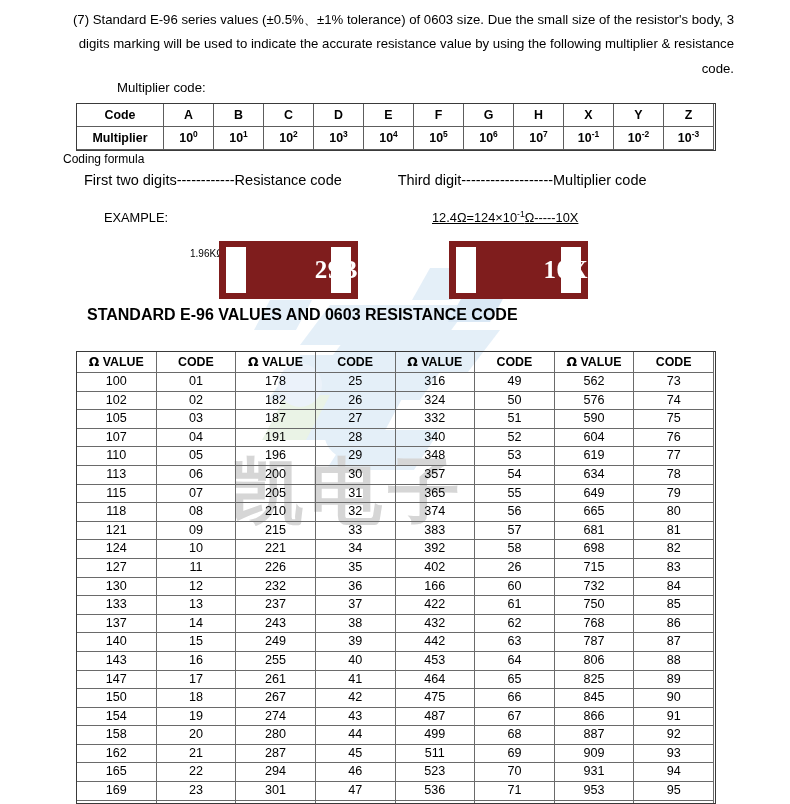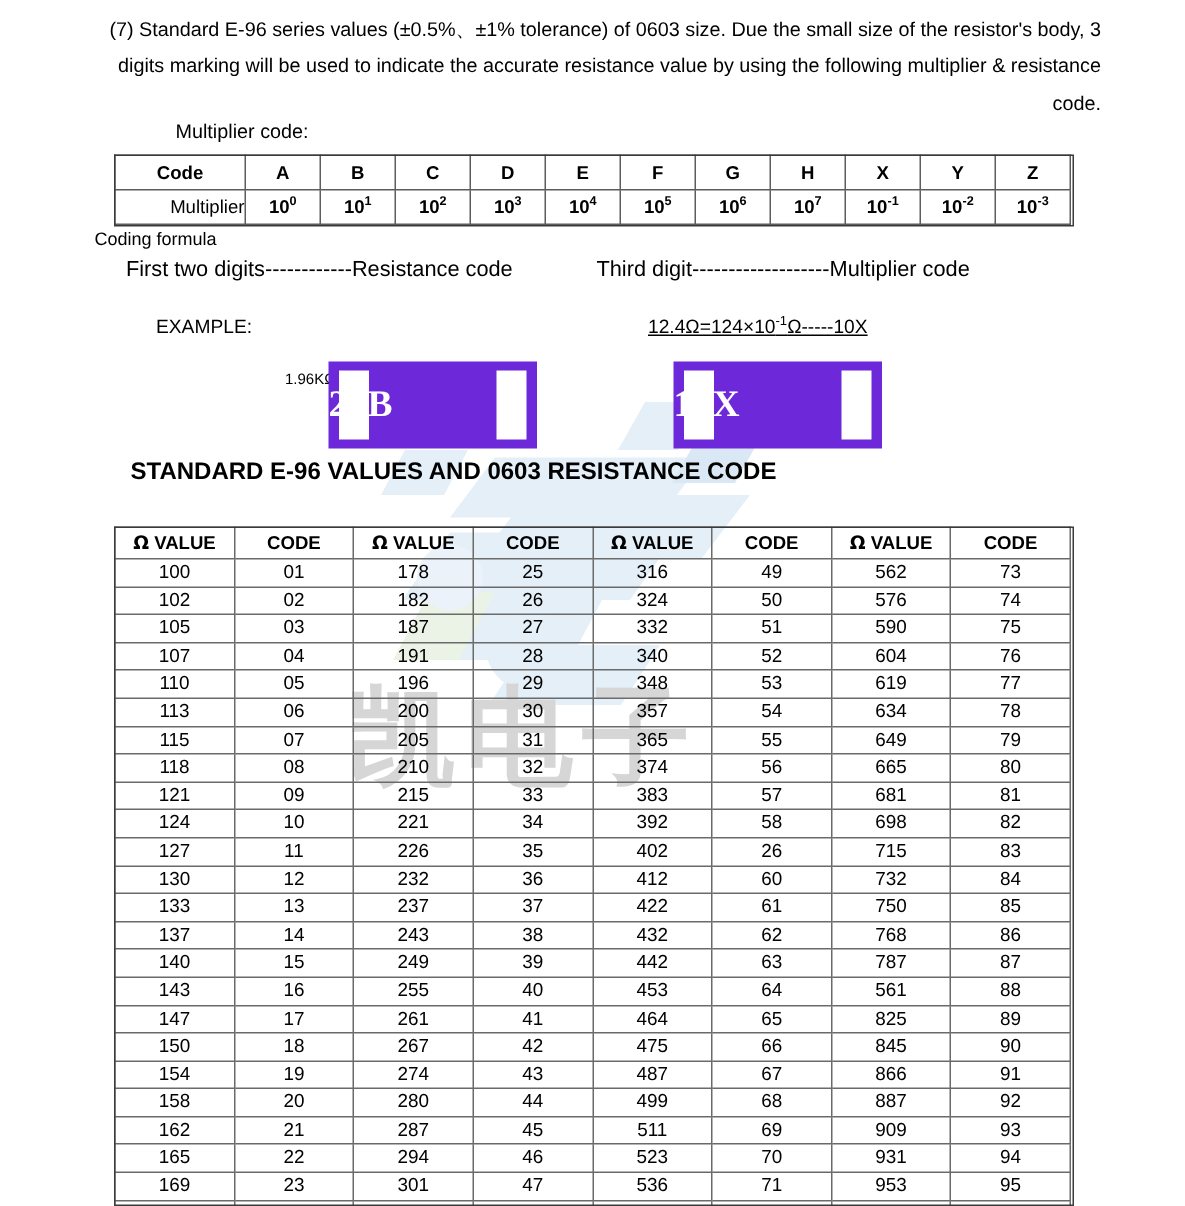--- a/index.html
+++ b/index.html
@@ -79,21 +79,21 @@
     height: 22px;
     padding: 0;
     vertical-align: middle;
   }
   table.mult td.first {
     width: 86px;
   }
   table.mult tr.row-code td { font-weight: bold; }
   table.mult tr.row-code td.first { font-weight: bold; }
   table.mult tr.row-mult td { font-weight: bold; }
-  table.mult tr.row-mult td.first { font-weight: normal; text-align: right; }
+  table.mult tr.row-mult td.first { font-weight: bold; }
   sup { font-size: 0.68em; vertical-align: super; line-height: 0; }
 
   .coding-formula {
     position: absolute;
     left: 63px;
     top: 152px;
     font-size: 12px;
   }
   .formula-line {
     position: absolute;
@@ -123,24 +123,24 @@
     left: 432px;
     top: 210px;
     font-size: 12.8px;
     white-space: nowrap;
     text-decoration: underline;
   }
 
   
   .chip {
     position: absolute;
-    background: #6d28d9;
+    background: #7f1d1d;
     display: flex;
     align-items: center;
-    justify-content: flex-start;
+    justify-content: flex-end;
   }
   .chip .pad {
     position: absolute;
     top: 6px;
     bottom: 6px;
     width: 20px;
     background: #fff;
   }
   .chip .pad.left  { left: 7px; }
   .chip .pad.right { right: 7px; }
@@ -417,21 +417,21 @@
           <td>402</td>
           <td>26</td>
           <td>715</td>
           <td>83</td>
         </tr>
         <tr>
           <td>130</td>
           <td>12</td>
           <td>232</td>
           <td>36</td>
-          <td>412</td>
+          <td>166</td>
           <td>60</td>
           <td>732</td>
           <td>84</td>
         </tr>
         <tr>
           <td>133</td>
           <td>13</td>
           <td>237</td>
           <td>37</td>
           <td>422</td>
@@ -459,21 +459,21 @@
           <td>787</td>
           <td>87</td>
         </tr>
         <tr>
           <td>143</td>
           <td>16</td>
           <td>255</td>
           <td>40</td>
           <td>453</td>
           <td>64</td>
-          <td>561</td>
+          <td>806</td>
           <td>88</td>
         </tr>
         <tr>
           <td>147</td>
           <td>17</td>
           <td>261</td>
           <td>41</td>
           <td>464</td>
           <td>65</td>
           <td>825</td>

